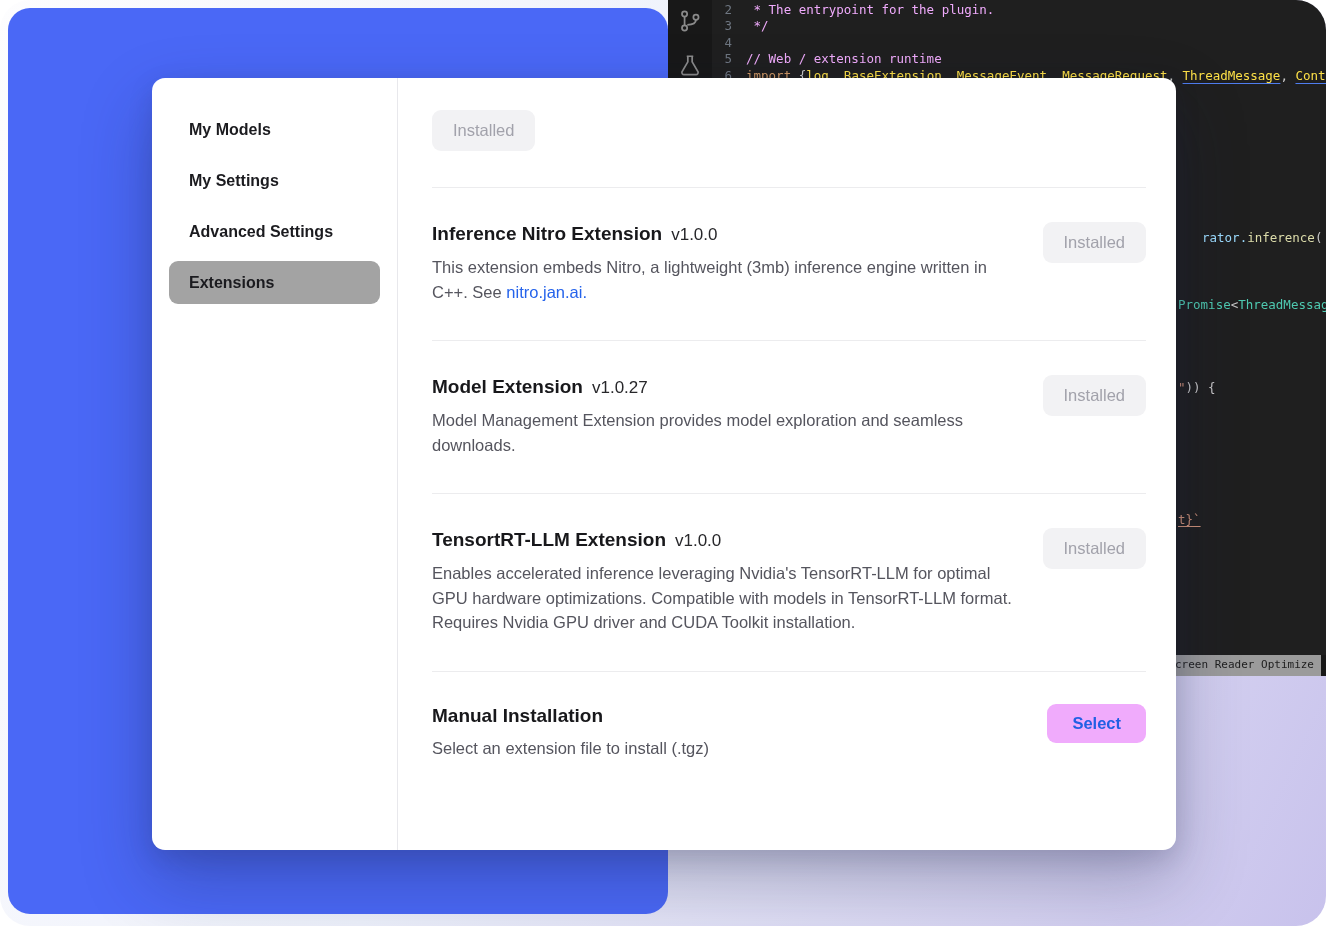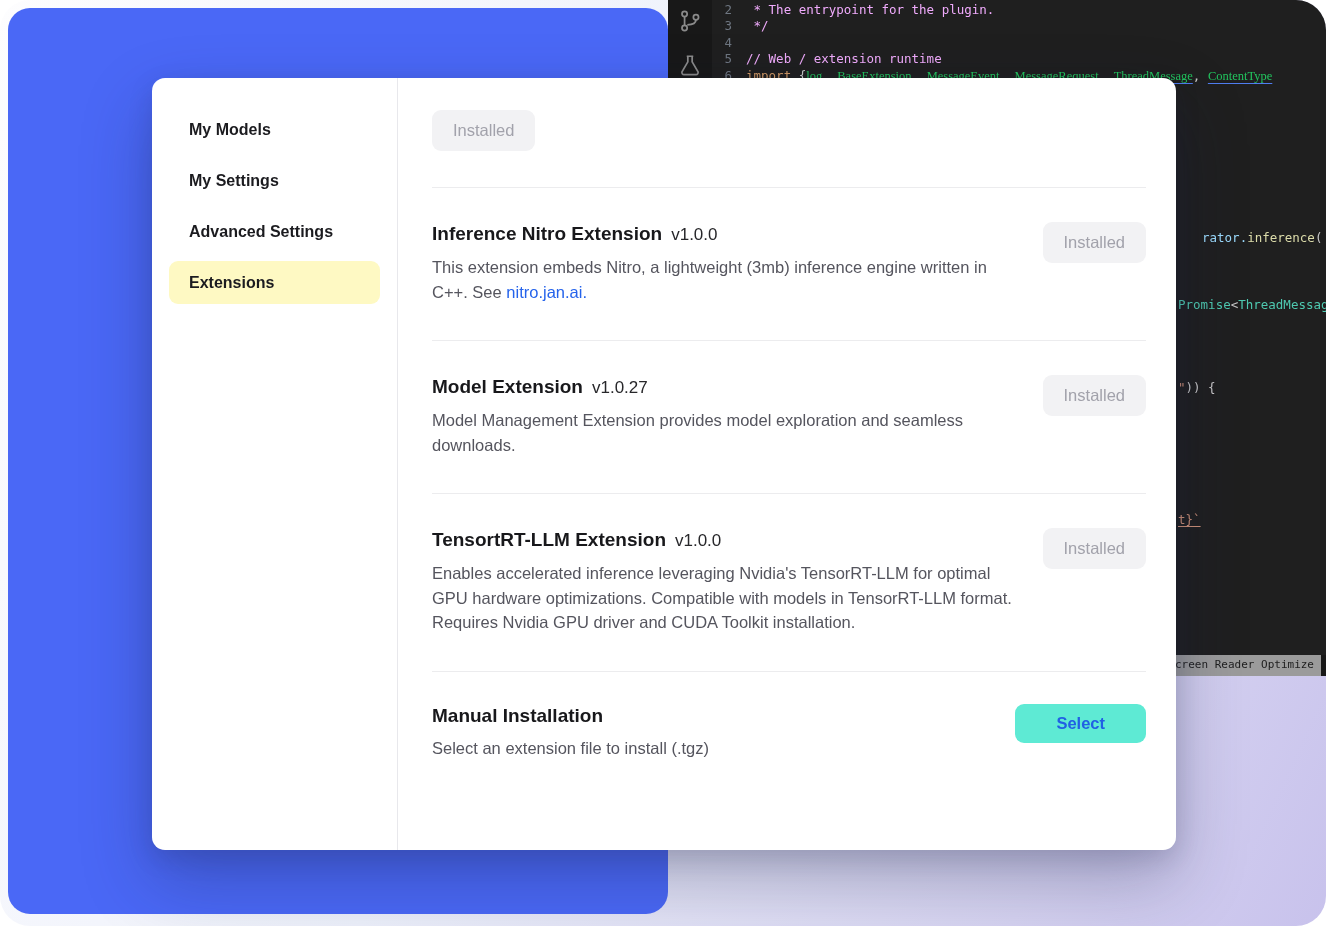--- a/index.html
+++ b/index.html
@@ -28,21 +28,21 @@
     padding-top:7px;gap:17px;
   }
   .act-icon{width:28px;height:28px;display:flex;align-items:center;justify-content:center;cursor:pointer;}
   .code-area{position:absolute;left:44px;top:2px;right:0;}
   .code-line{display:flex;height:16.4px;white-space:pre;}
   .ln{width:34px;flex:none;text-align:right;color:#6e7681;padding-right:14px;}
   .code{white-space:pre;}
   .code-frag{position:absolute;left:510px;white-space:pre;}
   .tk-cmt{color:#f0abfc;}
   .tk-kw{color:#d19a66;}
-  .tk-imp{color:#22c55e;text-decoration:underline;text-decoration-color:#4f7df0;text-underline-offset:3px;text-decoration-thickness:1px;font-family:Liberation Serif, serif;}
+  .tk-imp{color:#fde047;text-decoration:underline;text-decoration-color:#4f7df0;text-underline-offset:3px;text-decoration-thickness:1px;}
   .tk-pun{color:#c8c8c8;}
   .tk-var{color:#9cdcfe;margin-left:24px;}
   .tk-fn{color:#dcdcaa;}
   .tk-type{color:#4ec9b0;}
   .tk-str{color:#ce9178;}
   .tk-strlink{color:#ce9178;text-decoration:underline;text-underline-offset:2px;}
   .status-bar{
     position:absolute;left:0;bottom:0;width:100%;height:21px;background:#181818;
     display:flex;align-items:center;justify-content:flex-end;gap:10px;
     padding:0 5px;font-size:11px;
@@ -53,36 +53,36 @@
   .modal{
     position:absolute;left:152px;top:78px;width:1024px;height:772px;
     background:#ffffff;border-radius:13px;display:flex;overflow:hidden;
     box-shadow:0 30px 70px rgba(28,32,74,.30),0 8px 24px rgba(28,32,74,.15);
   }
   .side{width:246px;flex:none;border-right:1px solid #e8e8ec;padding:30px 17px 0 17px;}
   .nav-item{
     height:43px;line-height:43px;padding:0 20px;margin-bottom:8px;
     border-radius:9px;font-size:16px;font-weight:600;color:#1b1b1f;cursor:pointer;
   }
-  .nav-item.active{background:#fef9c3;}
+  .nav-item.active{background:#a3a3a3;}
   .content{flex:1;padding:32px 30px 0 34px;overflow:hidden;}
   .ext-row{
     display:flex;justify-content:space-between;align-items:flex-start;
     padding:34px 0 36px;border-bottom:1px solid #ececee;
   }
   .ext-row.first{padding-top:0;}
   .ext-row.last{padding:32px 0 0;border-bottom:none;}
   .ext-info{max-width:580px;}
   .ext-title-line{margin:0 0 9px;font-size:19px;line-height:23px;font-weight:700;color:#18181b;}
   .ext-version{font-weight:400;font-size:17px;color:#27272a;margin-left:9px;}
   .ext-desc{margin:0;font-size:16.5px;line-height:24.5px;color:#55555e;}
   .link{color:#2563eb;cursor:pointer;text-decoration:none;}
   .btn{border:none;border-radius:9px;font-family:inherit;cursor:pointer;flex:none;}
   .btn.installed{background:#f2f2f4;color:#a2a2ab;font-size:16.5px;font-weight:500;padding:11px 21px;}
-  .btn.select{background:#5eead4;color:#2160e4;font-size:16.5px;font-weight:700;padding:10px 41px;}
+  .btn.select{background:#f0abfc;color:#2160e4;font-size:16.5px;font-weight:700;padding:10px 25px;}
 </style>
 </head>
 <body>
 
 <div class="canvas">
 
   <div class="blue-panel"></div>
 
   <div class="editor">
     <div class="activity-bar">

